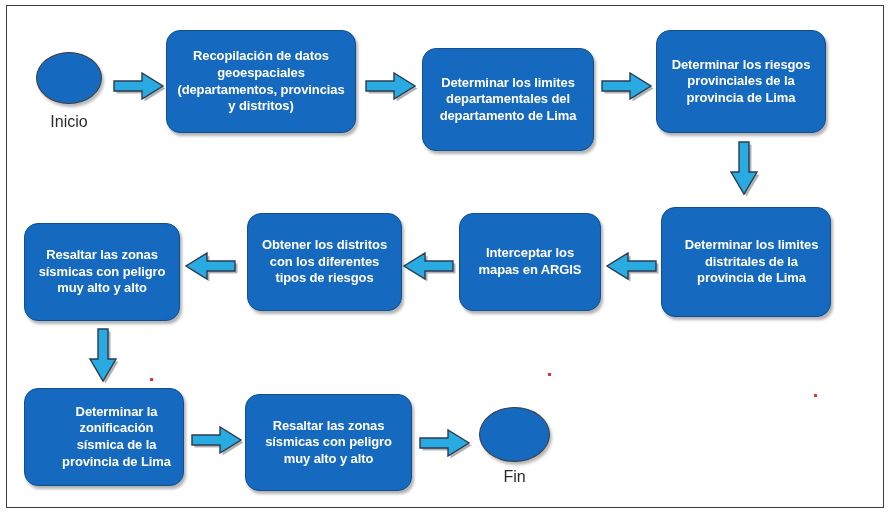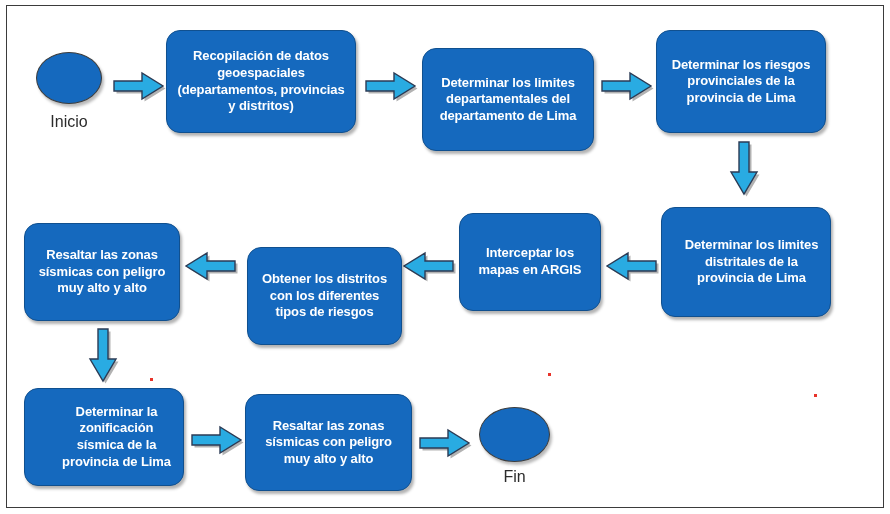--- a/index.html
+++ b/index.html
@@ -147,21 +147,21 @@
 
   <div class="node" style="left:459px; top:213px; width:142px; height:98px;text-align:center;">
     <span>Interceptar los mapas en ARGIS</span>
   </div>
 
   <svg class="arrow" style="left:402px; top:248px;" width="54" height="34" viewBox="0 0 54 34">
     <polygon class="shadow" points="51,13 23,13 23,5 2,18 23,31 23,23 51,23" transform="translate(2.5,2.5)"></polygon>
     <polygon points="51,13 23,13 23,5 2,18 23,31 23,23 51,23"></polygon>
   </svg>
 
-  <div class="node" style="left:247px; top:213px; width:155px; height:98px;margin-top:34px;">
+  <div class="node" style="left:247px; top:213px; width:155px; height:98px;">
     <span>Obtener los distritos con los diferentes tipos de riesgos</span>
   </div>
 
   <svg class="arrow" style="left:184px; top:248px;" width="54" height="34" viewBox="0 0 54 34">
     <polygon class="shadow" points="51,13 23,13 23,5 2,18 23,31 23,23 51,23" transform="translate(2.5,2.5)"></polygon>
     <polygon points="51,13 23,13 23,5 2,18 23,31 23,23 51,23"></polygon>
   </svg>
 
   <div class="node" style="left:24px; top:223px; width:156px; height:98px;">
     <span>Resaltar las zonas sísmicas con peligro muy alto y alto</span>

